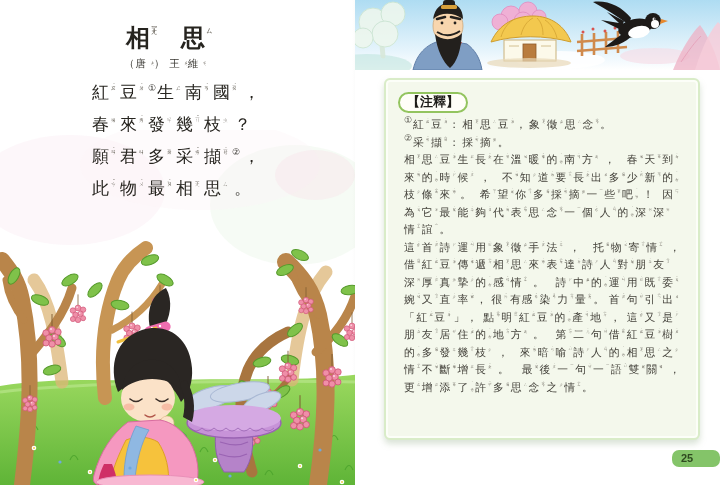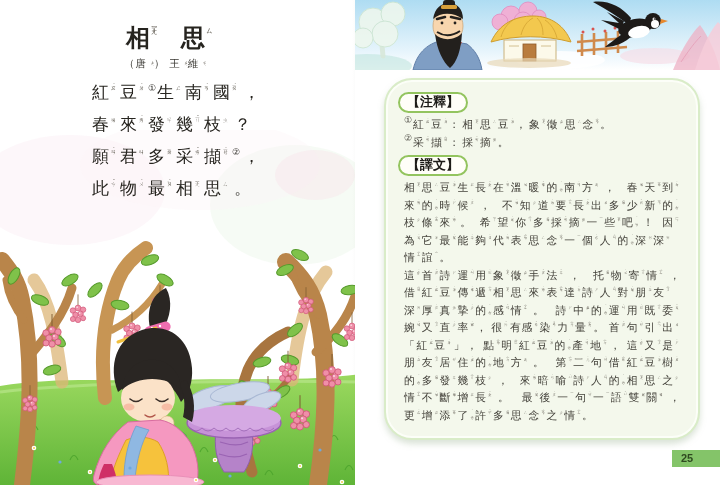--- a/index.html
+++ b/index.html
@@ -21,33 +21,33 @@
   sup.circ{font-size:9px;vertical-align:super;line-height:0;margin:0 1px 0 0;}
   
   .zc{display:inline-flex;align-items:flex-start;}
   .zc .h{display:block;}
   .zy{display:block;writing-mode:vertical-rl;text-orientation:upright;line-height:1;
       color:#6b675e;width:6px;overflow:visible;margin-left:1px;margin-top:1px;}
   
   .right-page{position:absolute;left:355px;top:0;width:365px;height:485px;background:#ffffff;}
   .banner{position:absolute;left:0;top:0;width:365px;height:70px;}
   .content-box{position:absolute;left:29px;top:78px;width:316px;height:362px;box-sizing:border-box;
-               background:#f4f8ec;border:2px solid #d9ecc8;border-radius:28px;
+               background:#f4f8ec;border:2px solid #d9ecc8;border-radius:6px;
                box-shadow:0 4px 6px rgba(150,175,140,.35), inset 0 0 0 2px #fcfef8;
                padding:8px 18px 10px 18px;overflow:hidden;}
   .sec-header{display:inline-block;background:#fffef8;border:2px solid #93c45f;border-radius:11px;
               padding:0px 7px 1px 7px;font-size:13px;font-weight:bold;color:#1e1c18;
               margin:4px 0 3px -6px;line-height:16px;}
   .sec-body{font-size:10.8px;line-height:17.5px;color:#44423b;text-align:justify;}
   .sec-body .zc{margin-right:1.5px;}
   .sec-body .zy{font-size:4px;width:4.5px;height:12px;}
   .note-line{white-space:nowrap;}
   .page-num{position:absolute;left:317px;top:450px;width:48px;height:17px;background:#84c469;
             color:#2f4a20;font-family:"Liberation Sans","DejaVu Sans",sans-serif;
-            font-size:11px;font-weight:bold;line-height:17px;padding-left:9px;box-sizing:border-box;}
+            font-size:11px;font-weight:bold;line-height:17px;padding-left:9px;box-sizing:border-box;border-radius:7px;}
   .gutter{position:absolute;left:352px;top:0;width:16px;height:485px;
           background:linear-gradient(90deg,rgba(120,130,110,0) 0%,rgba(120,130,110,.06) 45%,rgba(255,255,255,0) 100%);}
 </style>
 </head>
 <body>
 
 <div class="stage">
 
   <div class="left-page">
 
@@ -420,21 +420,20 @@
             </span><span class="pt">：</span><span class="pt"> </span><span class="zc">
               <span class="h">採</span>
               <span class="zy">ㄘㄞˇ</span>
             </span><span class="zc">
               <span class="h">摘</span>
               <span class="zy">ㄓㄞ</span>
             </span><span class="pt">。</span></div>
       </div>
 
       <div>
-        <div class="sec-header">【譯文】</div>
         <div class="sec-body"><span class="zc">
               <span class="h">相</span>
               <span class="zy">ㄒㄧㄤ</span>
             </span><span class="zc">
               <span class="h">思</span>
               <span class="zy">ㄙ</span>
             </span><span class="zc">
               <span class="h">豆</span>
               <span class="zy">ㄉㄡˋ</span>
             </span><span class="zc">

